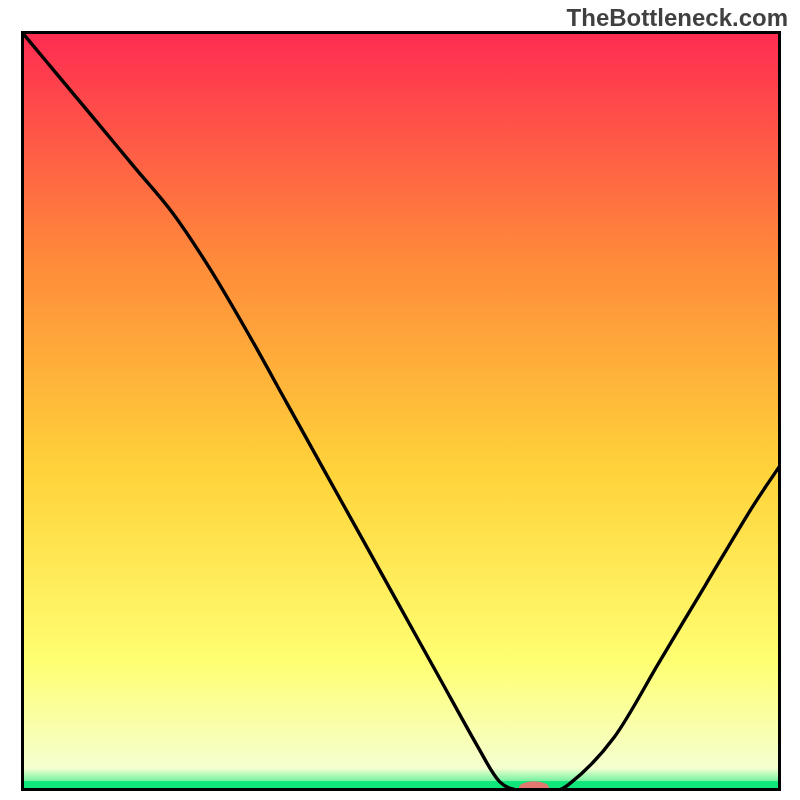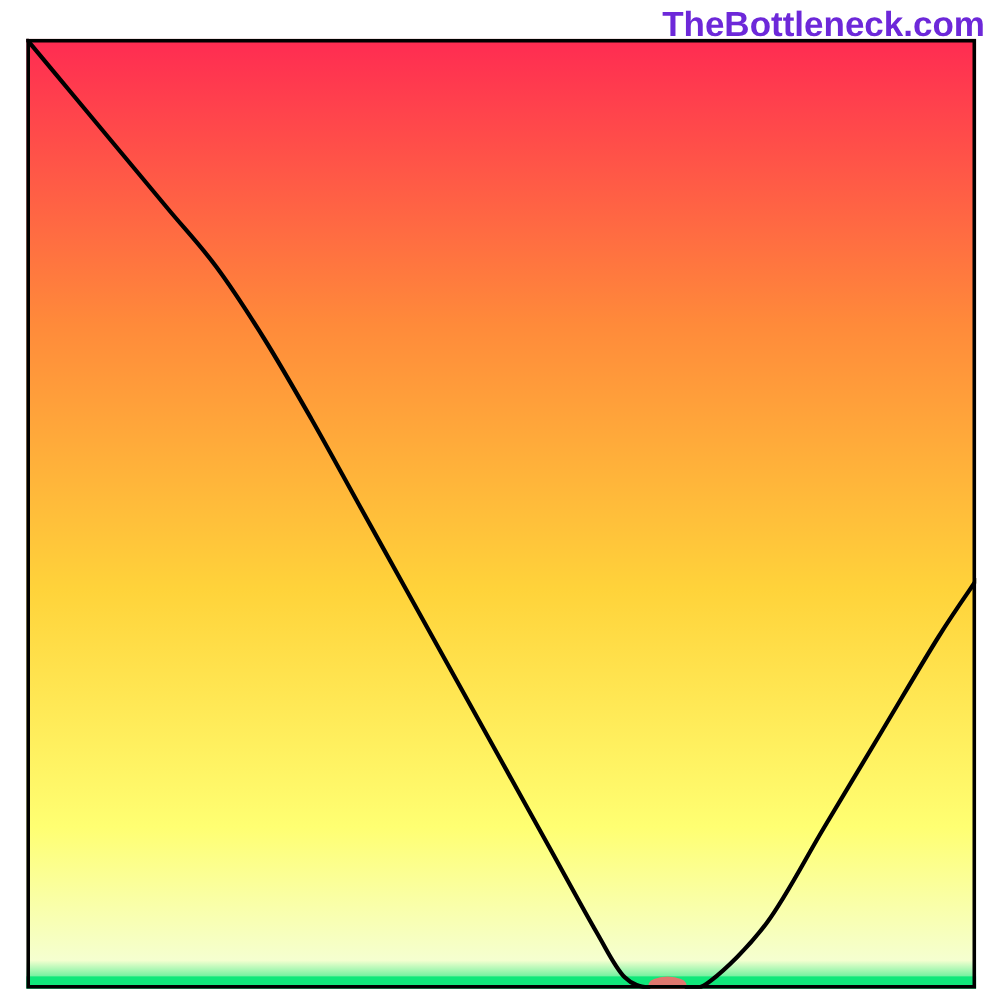--- a/index.html
+++ b/index.html
@@ -13,23 +13,23 @@
   .container {
     position: relative;
     width: 800px;
     height: 800px;
   }
   .watermark {
     position: absolute;
     top: 4px;
     right: 12px;
     font-family: Arial, Helvetica, sans-serif;
-    font-size: 28px;
+    font-size: 24px;
     font-weight: bold;
-    color: #6d28d9;
+    color: #404040;
     z-index: 30;
   }
   svg {
     position: absolute;
     display: block;
   }
   .plot-svg {
     left: 21px;
     top: 31px;
     z-index: 10;

